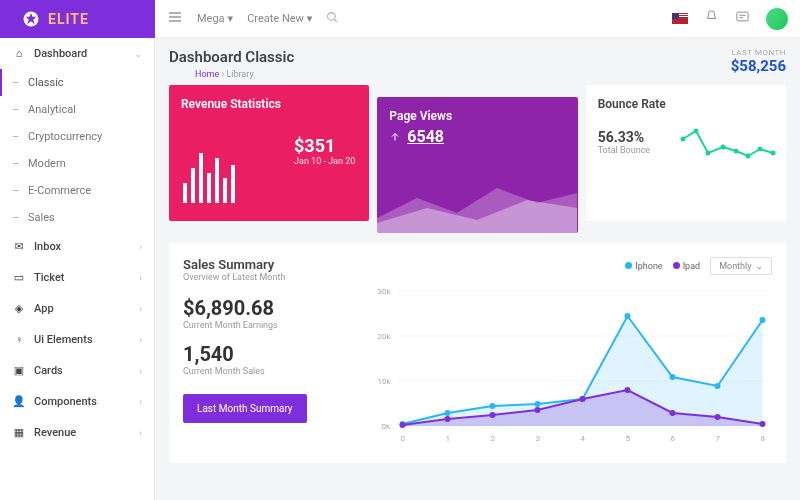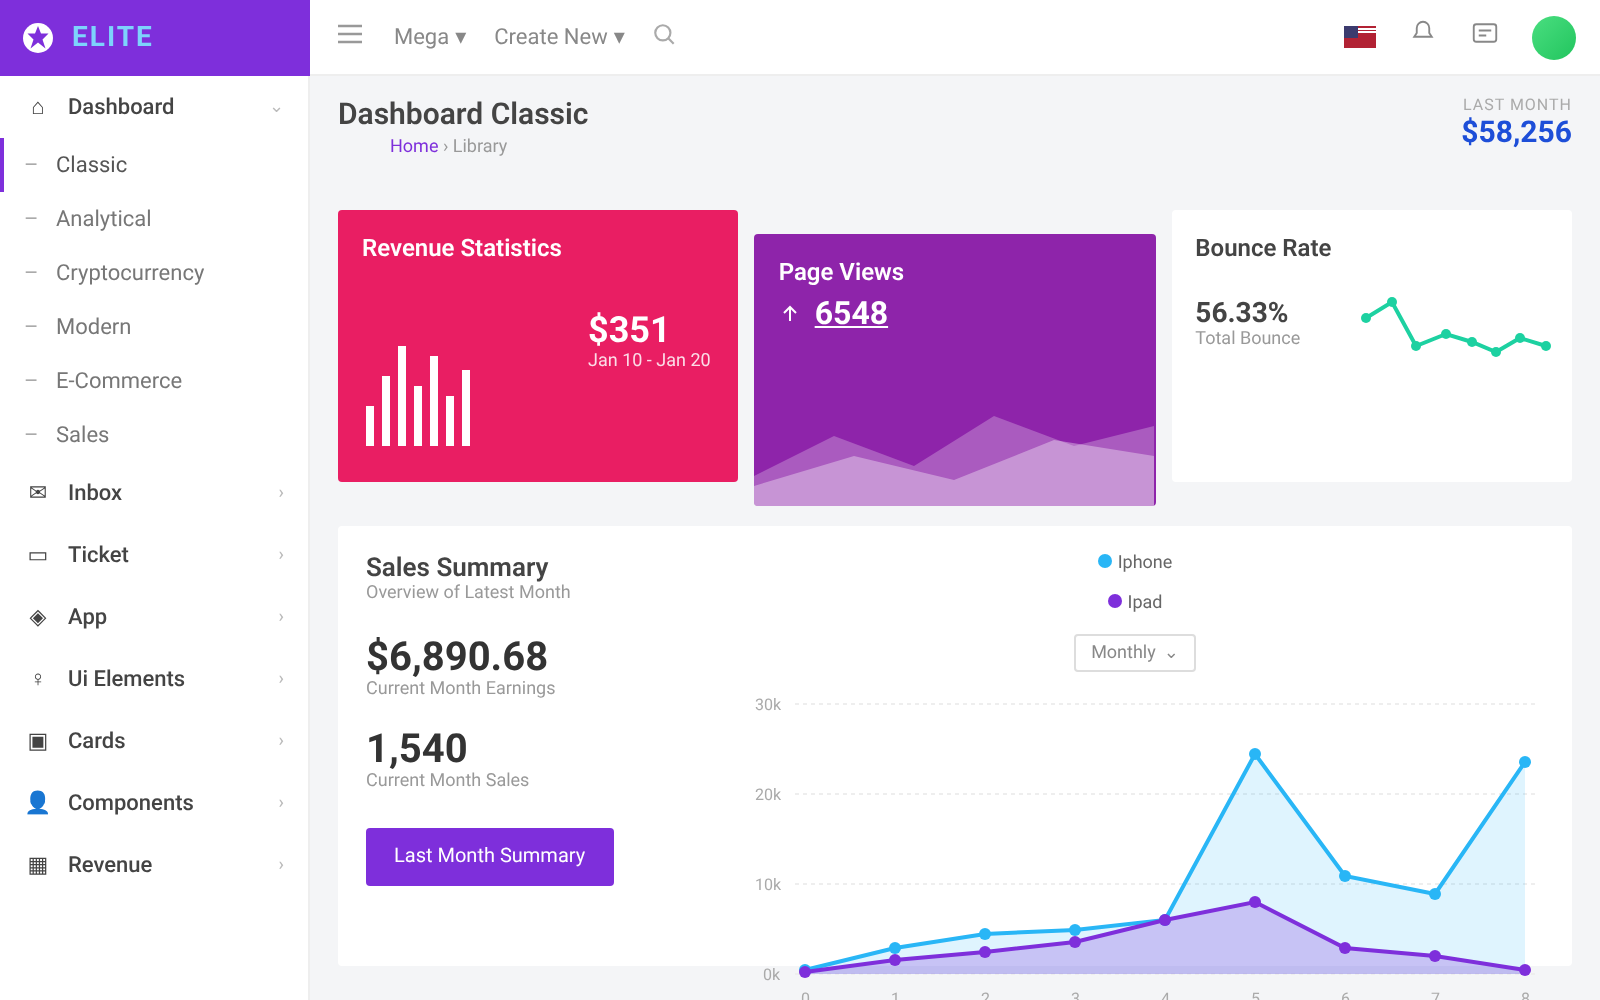--- a/index.html
+++ b/index.html
@@ -1,35 +1,35 @@
 <!DOCTYPE html>
 <html><head>
 <meta charset="utf-8">
 <style>
 * { margin:0; padding:0; box-sizing:border-box; font-family:-apple-system,BlinkMacSystemFont,'Segoe UI',Roboto,sans-serif; }
 body { width:800px; height:500px; background:#f4f5f7; overflow:hidden; color:#333; }
 .topbar { height:38px; background:#fff; display:flex; align-items:center; padding:0 12px; border-bottom:1px solid #eee; }
-.brand { width:155px; height:38px; background:#7e2fdb; color:#7dd3fc; display:flex; align-items:center; padding:0 10px; font-weight:700; font-size:14px; letter-spacing:1px; margin-left:-12px; }
+.brand { width:155px; height:38px; background:#7e2fdb; color:#fdba74; display:flex; align-items:center; padding:0 22px; font-weight:700; font-size:14px; letter-spacing:1px; margin-left:-12px; }
 .brand svg { width:18px; height:18px; margin-right:8px; }
 .hamb { margin-left:12px; color:#888; cursor:pointer; }
 .navlink { color:#888; font-size:11px; margin-left:14px; display:flex; align-items:center; gap:3px; cursor:pointer; }
 .srch { margin-left:14px; color:#aaa; }
 .spacer { flex:1; }
 .ticon { margin-left:16px; color:#888; cursor:pointer; }
 .avatar { width:22px; height:22px; border-radius:50%; background:linear-gradient(135deg,#4ade80,#22c55e); margin-left:16px; }
 .main { display:flex; height:462px; }
 .sidebar { width:155px; background:#fff; border-right:1px solid #eee; font-size:11px; overflow:hidden; }
 .sitem { display:flex; align-items:center; padding:7px 12px; color:#777; cursor:pointer; }
 .sitem.top { color:#444; font-weight:500; padding:9px 12px; }
 .sitem.active { color:#555; border-left:2px solid #7e2fdb; padding-left:10px; }
 .sicon { width:14px; display:inline-flex; margin-right:8px; justify-content:center; }
 .sarrow { margin-left:auto; color:#bbb; font-size:9px; }
 .dash { width:6px; text-align:center; margin-right:10px; color:#aaa; }
 .content { flex:1; padding:10px 14px; overflow:hidden; }
-.pgh { display:flex; align-items:flex-start; margin-bottom:26px; }
+.pgh { display:flex; align-items:flex-start; margin-bottom:6px; }
 .pgt { font-size:15px; font-weight:600; color:#444; }
 .crumb { font-size:9px; color:#999; margin-top:3px; }
 .crumb a { color:#7e2fdb; text-decoration:none;padding-left:26px; }
 .lm { margin-left:auto; text-align:right; }
 .lml { font-size:8px; color:#aaa; letter-spacing:0.5px; }
 .lmv { font-size:15px; font-weight:700; color:#1d4ed8; }
 .cards { display:flex; gap:8px; margin-bottom:10px; }
 .card { flex:1; border-radius:2px; padding:12px; height:136px; position:relative; overflow:hidden; }
 .c1 { background:#e91e63; color:#fff; }
 .c2 { background:#8e24aa; color:#fff;margin-top:12px; }
@@ -49,21 +49,21 @@
 .brl { font-size:9px; color:#999; }
 .spark { position:absolute; right:8px; top:36px; width:100px; height:50px; }
 .panel { background:#fff; border-radius:2px; padding:14px; display:flex; height:220px; }
 .pl { width:180px; }
 .pt { font-size:13px; font-weight:600; color:#444; }
 .ps { font-size:9px; color:#999; margin-bottom:14px; }
 .ev { font-size:20px; font-weight:700; color:#333; }
 .el { font-size:9px; color:#999; margin-bottom:12px; }
 .btn { background:#7e2fdb; color:#fff; border:none; padding:9px 14px; font-size:10px; border-radius:2px; cursor:pointer; margin-top:6px; }
 .pr { flex:1; position:relative; }
-.legend { display:flex; justify-content:flex-end; align-items:center; gap:10px; font-size:9px; color:#666; margin-bottom:4px;flex-direction:column; }
+.legend { display:flex; justify-content:flex-end; align-items:center; gap:10px; font-size:9px; color:#666; margin-bottom:4px; }
 .dot { width:7px; height:7px; border-radius:50%; display:inline-block; margin-right:3px; }
 .dd { border:1px solid #ddd; padding:3px 8px; border-radius:2px; color:#888; cursor:pointer; display:flex; align-items:center; gap:4px; }
 .chart { width:100%; height:170px; }
 .yl { font-size:8px; fill:#aaa; }
 .flag { width:16px; height:11px; display:inline-block; background:linear-gradient(to bottom,#b22234 8%,#fff 8%,#fff 16%,#b22234 16%,#b22234 24%,#fff 24%,#fff 32%,#b22234 32%); position:relative; }
 .flag::before { content:''; position:absolute; left:0; top:0; width:7px; height:6px; background:#3c3b6e; }
 </style>
 </head>
 <body>
 

